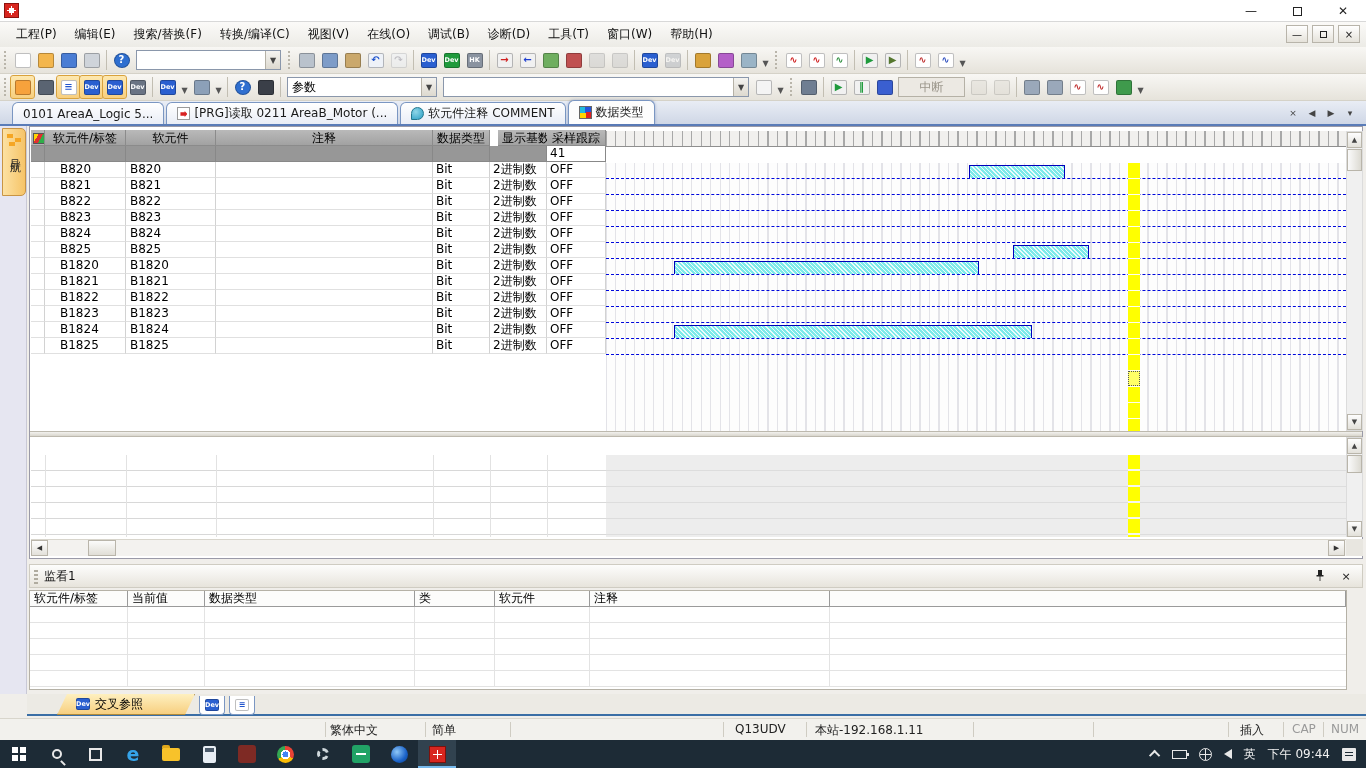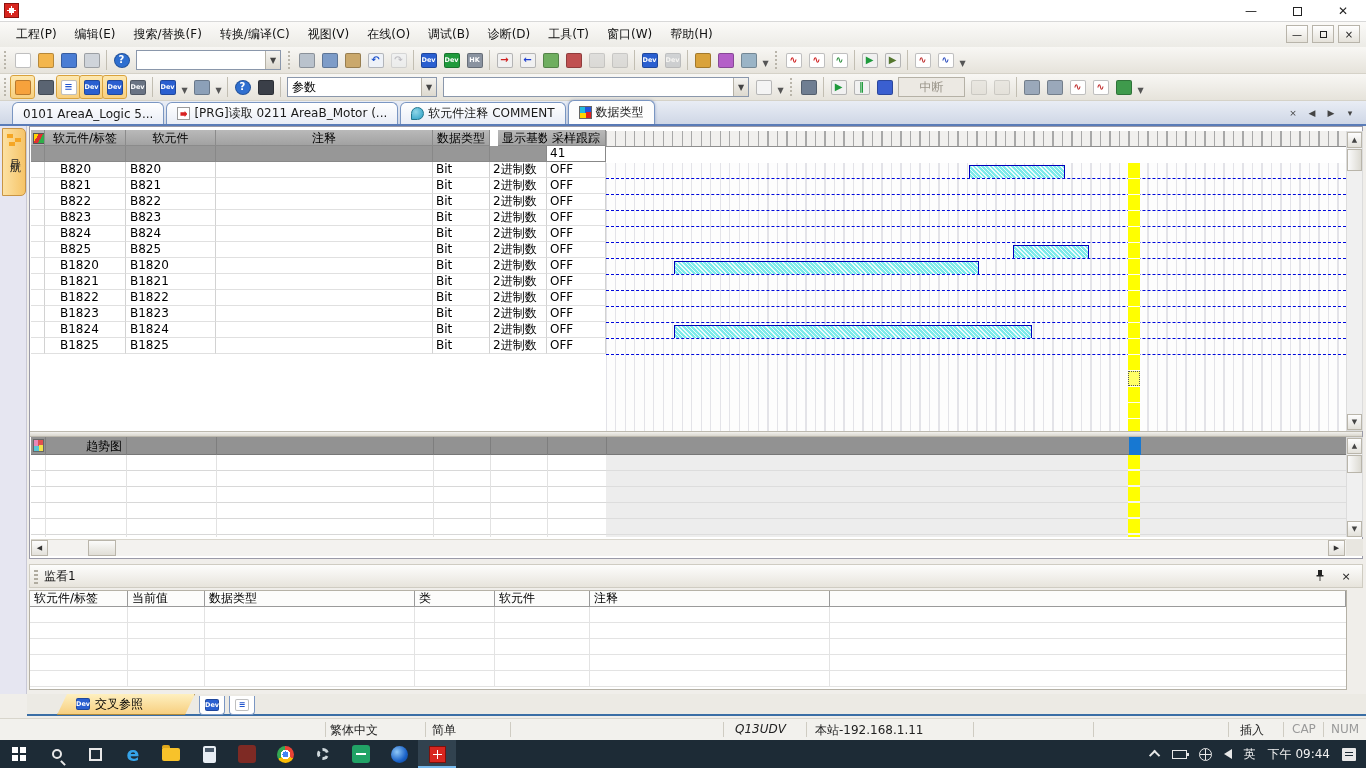--- a/index.html
+++ b/index.html
@@ -574,32 +574,20 @@
     </div>
 
     <div class="vscroll" style="left:1316px;top:4px;height:300px;">
       <div class="sbtn" style="top:0;">▲</div>
       <div class="sthumb" style="top:17px;height:22px;"></div>
       <div class="sbtn" style="top:282px;">▼</div>
     </div>
 
     <div class="splitter"></div>
 
-    <div class="trend-header" id="trendheader">
-      <span class="trend-icon"></span>
-      <span class="trend-label">趋势图</span>
-    <div class="tdiv" style="left: 14px;"></div>
-        <div class="tdiv" style="left: 95px;"></div>
-        <div class="tdiv" style="left: 185px;"></div>
-        <div class="tdiv" style="left: 402px;"></div>
-        <div class="tdiv" style="left: 459px;"></div>
-        <div class="tdiv" style="left: 516px;"></div>
-        <div class="tdiv" style="left: 575px;"></div>
-        <div class="trend-cursor-top" style="left: 1098px; background: rgb(23, 120, 210);"></div>
-      </div>
     <div class="trend-body">
       <div class="trend-left" id="trendleft">
           <div class="tdiv" style="left: 14px;"></div>
           <div class="tdiv" style="left: 95px;"></div>
           <div class="tdiv" style="left: 185px;"></div>
           <div class="tdiv" style="left: 402px;"></div>
           <div class="tdiv" style="left: 459px;"></div>
           <div class="tdiv" style="left: 516px;"></div>
           <div class="tdiv" style="left: 575px;"></div>
         </div>
@@ -706,21 +694,21 @@
       <div class="sb-sep" style="left: 510px;"></div>
       <div class="sb-sep" style="left: 723px;"></div>
       <div class="sb-sep" style="left: 806px;"></div>
       <div class="sb-sep" style="left: 973px;"></div>
       <div class="sb-sep" style="left: 1093px;"></div>
       <div class="sb-sep" style="left: 1228px;"></div>
       <div class="sb-sep" style="left: 1283px;"></div>
       <div class="sb-sep" style="left: 1323px;"></div>
       <span class="sb-item" style="left: 330px;">繁体中文</span>
       <span class="sb-item" style="left: 432px;">简单</span>
-      <span class="sb-item" style="left: 735px; font-style: italic;">Q13UDV</span>
+      <span class="sb-item" style="left: 735px;">Q13UDV</span>
       <span class="sb-item" style="left: 815px;">本站-192.168.1.11</span>
       <span class="sb-item" style="left: 1240px;">插入</span>
       <span class="sb-item dim" style="left: 1292px;">CAP</span>
       <span class="sb-item dim" style="left: 1331px;">NUM</span>
     </div>
 
   <div class="taskbar" id="taskbar">
     <div class="tk">
         <span class="tb-win"></span>
       </div>

